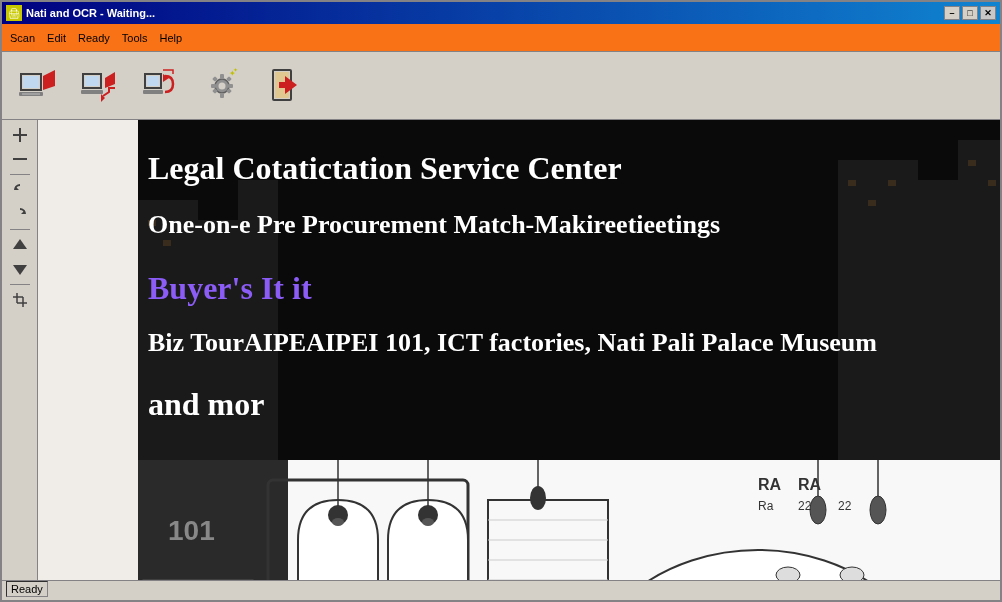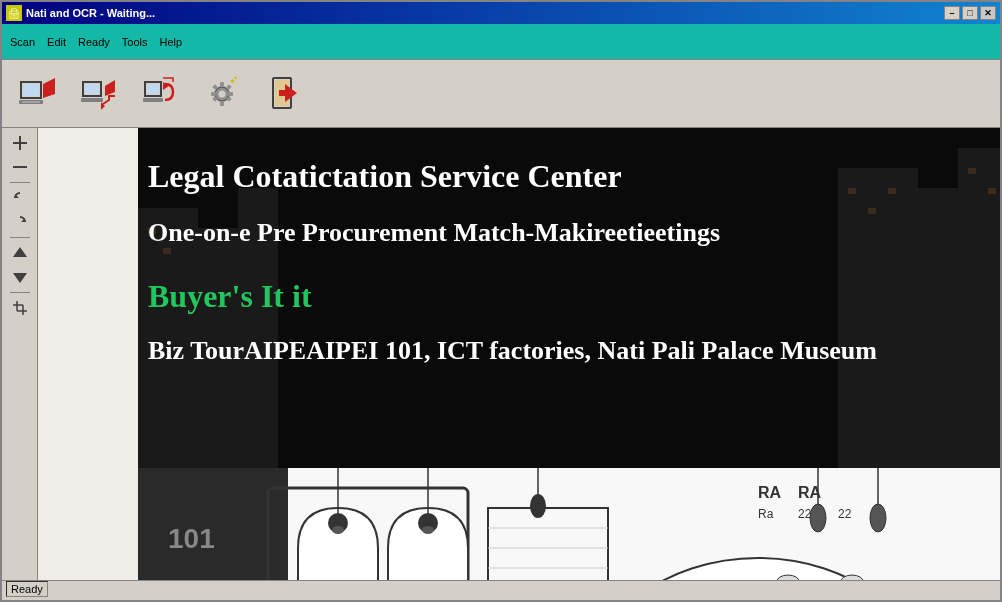--- a/index.html
+++ b/index.html
@@ -68,22 +68,22 @@
       justify-content: center;
       font-size: 9px;
       cursor: pointer;
       color: black;
       font-weight: bold;
     }
     .title-btn.close { background: #c8c8c8; }
 
     
     .menu-bar {
-      background: #14b8a6;
-      height: 36px;
+      background: #f97316;
+      height: 28px;
       display: flex;
       align-items: center;
       padding: 0 2px;
       border-bottom: 1px solid #848284;
       flex-shrink: 0;
     }
 
     .menu-item {
       padding: 1px 6px;
       cursor: pointer;
@@ -374,25 +374,28 @@
               <rect x="830" y="40" width="8" height="6" fill="#503820" opacity="0.6"></rect>
               <rect x="850" y="60" width="8" height="6" fill="#503820" opacity="0.6"></rect>
             </svg>
 
             <div style="position:absolute; top:90px; left:10px; color:white; font-family:'Times New Roman',serif; font-size:26px; font-weight:bold; white-space:nowrap;">
               <span>One-on-e Pre Procurement Match-Makireetieetings</span>
             </div>
             <div style="position:absolute; top:30px; left:10px; color:white; font-family:'Times New Roman',serif; font-size:32px; font-weight:bold; white-space:nowrap;">
               <span>Legal Cotatictation Service Center</span>
             </div>
-            <div style="position:absolute; top:150px; left:10px; color:#22c55e; font-family:'Times New Roman',serif; font-size:32px; font-weight:bold; white-space:nowrap;">
+            <div style="position:absolute; top:150px; left:10px; color:#8b5cf6; font-family:'Times New Roman',serif; font-size:32px; font-weight:bold; white-space:nowrap;">
               <span>Buyer's It  it</span>
             </div>
             <div style="position:absolute; top:208px; left:10px; color:white; font-family:'Times New Roman',serif; font-size:26px; font-weight:bold; white-space:nowrap;">
               <span>Biz TourAIPEAIPEI 101, ICT factories, Nati Pali Palace Museum</span>
+            </div>
+            <div style="position:absolute; top:266px; left:10px; color:white; font-family:'Times New Roman',serif; font-size:32px; font-weight:bold; white-space:nowrap;">
+              <span>and mor</span>
             </div>
           </div>
 
           <div style="position:absolute; top:340px; left:0; width:890px; height:240px; background:#fff; overflow:hidden;">
             <svg width="890" height="240" viewBox="0 0 890 240">
 
               <rect width="890" height="240" fill="#f8f8f8"></rect>
 
               <rect x="0" y="0" width="150" height="240" fill="#2a2a2a"></rect>
 

